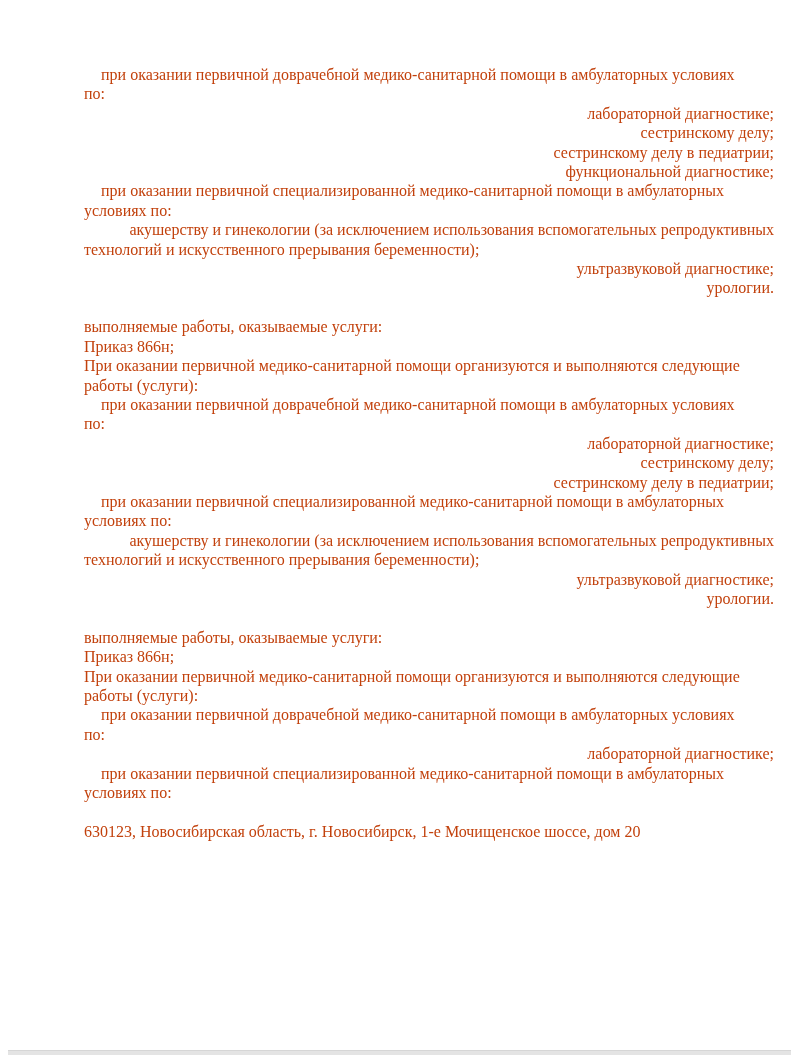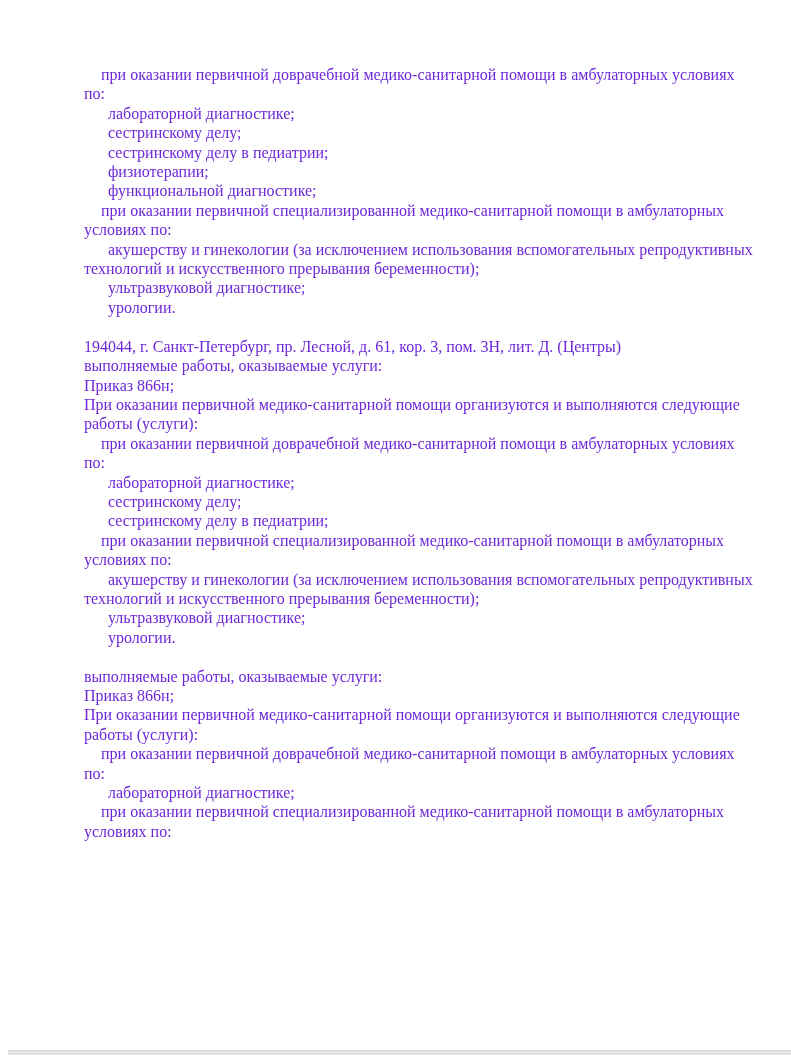--- a/index.html
+++ b/index.html
@@ -14,57 +14,55 @@
     overflow: hidden;
     font-family: "Liberation Serif", serif;
   }
   .doc {
     position: absolute;
     left: 84px;
     top: 65px;
     width: 690px;
     font-size: 16px;
     line-height: 19.4px;
-    color: #6d28d9;
+    color: #c2410c;
   }
   .doc-line {
     white-space: pre;
     min-height: 19.4px;
   }
   .ind-1 { padding-left: 17px; }
-  .ind-2 { padding-left: 24px; }
+  .ind-2 { padding-left: 24px; text-align: right; }
   .bottom-divider {
     position: absolute;
     left: 8px;
     right: 0;
     top: 1050px;
     height: 4px;
     border-top: 1px solid #d6d6d6;
     background: #e4e4e4;
   }
 </style>
 </head>
 <body style="color: rgb(0, 0, 0);">
 
 <div class="doc">
     <div class="doc-line ind-1">при оказании первичной доврачебной медико-санитарной помощи в амбулаторных условиях</div>
     <div class="doc-line">по:</div>
     <div class="doc-line ind-2">лабораторной диагностике;</div>
     <div class="doc-line ind-2">сестринскому делу;</div>
     <div class="doc-line ind-2">сестринскому делу в педиатрии;</div>
-    <div class="doc-line ind-2">физиотерапии;</div>
     <div class="doc-line ind-2">функциональной диагностике;</div>
     <div class="doc-line ind-1">при оказании первичной специализированной медико-санитарной помощи в амбулаторных</div>
     <div class="doc-line">условиях по:</div>
     <div class="doc-line ind-2">акушерству и гинекологии (за исключением использования вспомогательных репродуктивных</div>
     <div class="doc-line">технологий и искусственного прерывания беременности);</div>
     <div class="doc-line ind-2">ультразвуковой диагностике;</div>
     <div class="doc-line ind-2">урологии.</div>
     <div class="doc-line">&nbsp;</div>
-    <div class="doc-line">194044, г. Санкт-Петербург, пр. Лесной, д. 61, кор. 3, пом. 3Н, лит. Д. (Центры)</div>
     <div class="doc-line">выполняемые работы, оказываемые услуги:</div>
     <div class="doc-line">Приказ 866н;</div>
     <div class="doc-line">При оказании первичной медико-санитарной помощи организуются и выполняются следующие</div>
     <div class="doc-line">работы (услуги):</div>
     <div class="doc-line ind-1">при оказании первичной доврачебной медико-санитарной помощи в амбулаторных условиях</div>
     <div class="doc-line">по:</div>
     <div class="doc-line ind-2">лабораторной диагностике;</div>
     <div class="doc-line ind-2">сестринскому делу;</div>
     <div class="doc-line ind-2">сестринскому делу в педиатрии;</div>
     <div class="doc-line ind-1">при оказании первичной специализированной медико-санитарной помощи в амбулаторных</div>
@@ -77,15 +75,16 @@
     <div class="doc-line">выполняемые работы, оказываемые услуги:</div>
     <div class="doc-line">Приказ 866н;</div>
     <div class="doc-line">При оказании первичной медико-санитарной помощи организуются и выполняются следующие</div>
     <div class="doc-line">работы (услуги):</div>
     <div class="doc-line ind-1">при оказании первичной доврачебной медико-санитарной помощи в амбулаторных условиях</div>
     <div class="doc-line">по:</div>
     <div class="doc-line ind-2">лабораторной диагностике;</div>
     <div class="doc-line ind-1">при оказании первичной специализированной медико-санитарной помощи в амбулаторных</div>
     <div class="doc-line">условиях по:</div>
     <div class="doc-line">&nbsp;</div>
+    <div class="doc-line">630123, Новосибирская область, г. Новосибирск, 1-е Мочищенское шоссе, дом 20</div>
   </div>
 
 <div class="bottom-divider"></div>
 
 </body></html>

